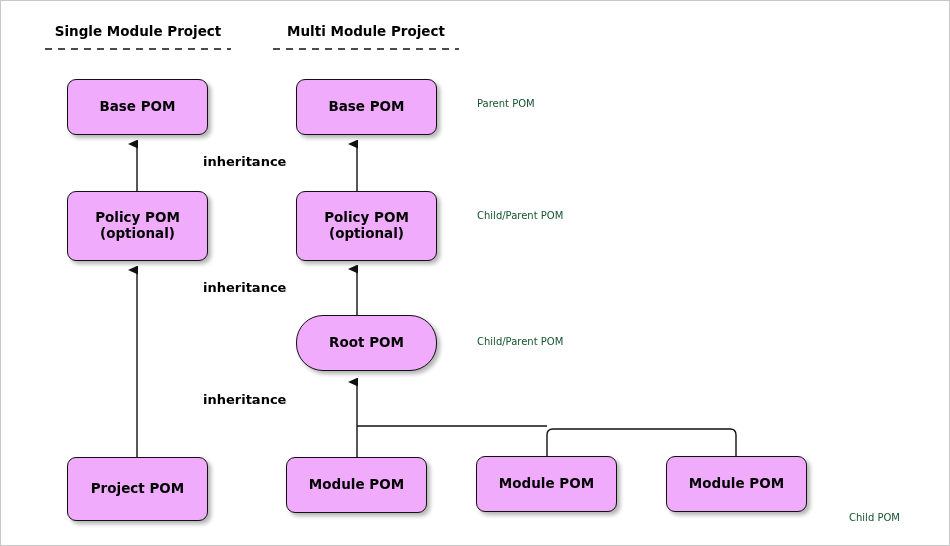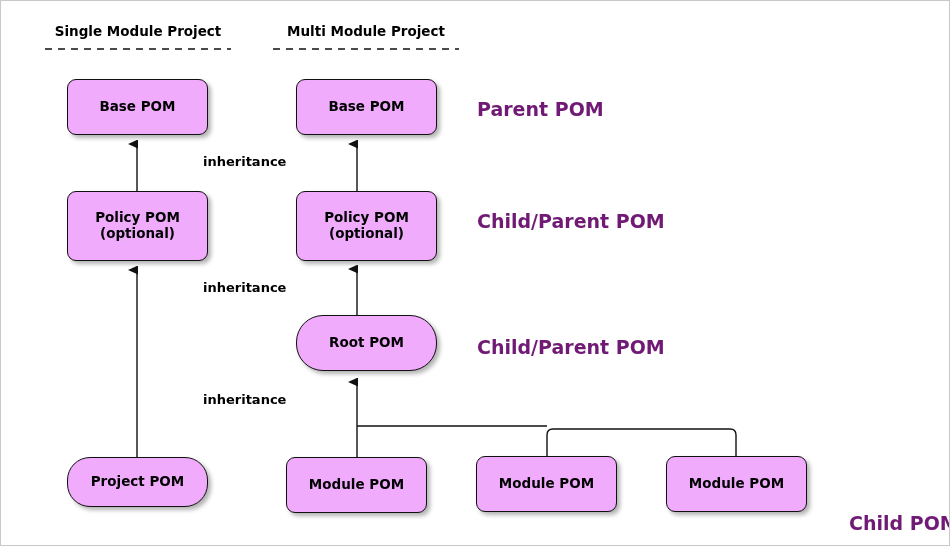--- a/index.html
+++ b/index.html
@@ -47,23 +47,23 @@
     position: absolute;
     font-weight: bold;
     font-size: 13.5px;
     color: #000000;
     text-align: center;
     white-space: nowrap;
     z-index: 4;
   }
   .sidelabel {
     position: absolute;
-    font-weight: bold;
-    font-size: 19px;
-    color: #701a75;
+    font-weight: normal;
+    font-size: 10px;
+    color: #14532d;
     white-space: nowrap;
     z-index: 4;
   }
   .edgelabel {
     position: absolute;
     font-weight: bold;
     font-size: 13px;
     color: #000000;
     white-space: nowrap;
     z-index: 4;
@@ -109,21 +109,21 @@
     <span>Multi Module Project</span>
   </div>
 
   <div class="node" style="left:66px; top:78px; width:141px; height:56px;">
     <span class="txt">Base POM</span>
   </div>
   <div class="node" style="left:66px; top:190px; width:141px; height:70px;">
     <span class="txt">Policy POM
 (optional)</span>
   </div>
-  <div class="node" style="left:66px; top:456px; width:141px; height:50px;border-radius:23px;">
+  <div class="node" style="left:66px; top:456px; width:141px; height:64px;">
     <span class="txt">Project POM</span>
   </div>
 
   <div class="node" style="left:295px; top:78px; width:141px; height:56px;">
     <span class="txt">Base POM</span>
   </div>
   <div class="node" style="left:295px; top:190px; width:141px; height:70px;">
     <span class="txt">Policy POM
 (optional)</span>
   </div>

